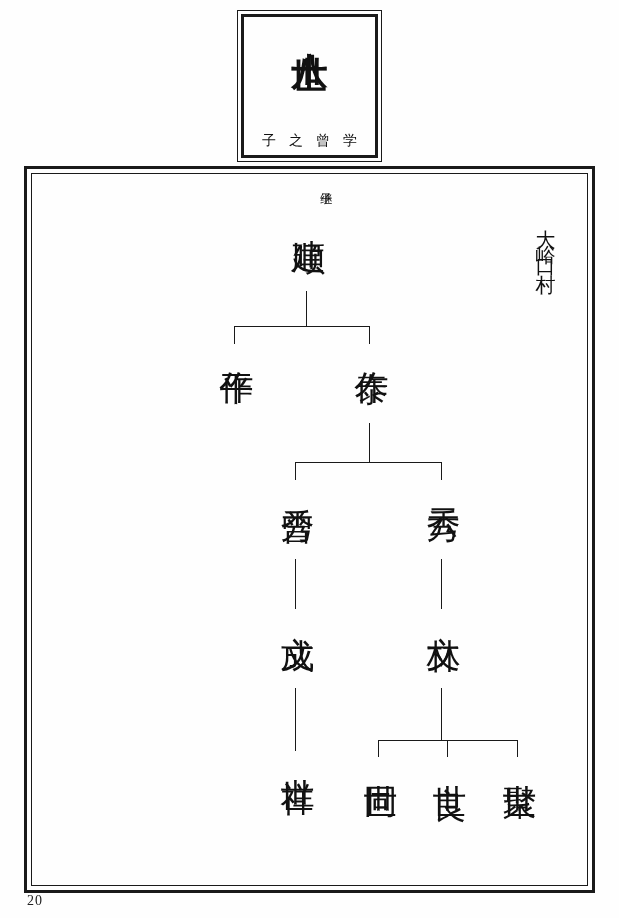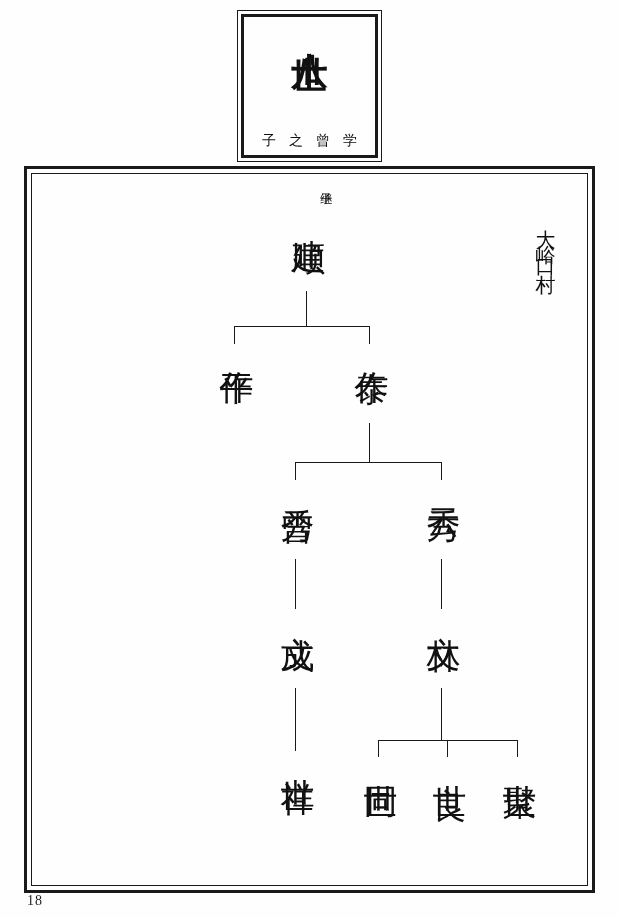--- a/index.html
+++ b/index.html
@@ -153,15 +153,15 @@
   <div class="line v" style="left:441px; top:688px; height:52px;"></div>
   <div class="line h" style="left:378px; top:740px; width:140px;"></div>
   <div class="line v" style="left:378px; top:740px; height:17px;"></div>
   <div class="line v" style="left:447px; top:740px; height:17px;"></div>
   <div class="line v" style="left:517px; top:740px; height:17px;"></div>
 
   <div class="node vtext" style="left:361px; top:758px;">世同</div>
   <div class="node vtext" style="left:430px; top:758px;">世良</div>
   <div class="node vtext" style="left:500px; top:758px;">世聚</div>
 
-  <div class="page-number">18</div>
+  <div class="page-number">20</div>
 
 </div>
 
 </body></html>

